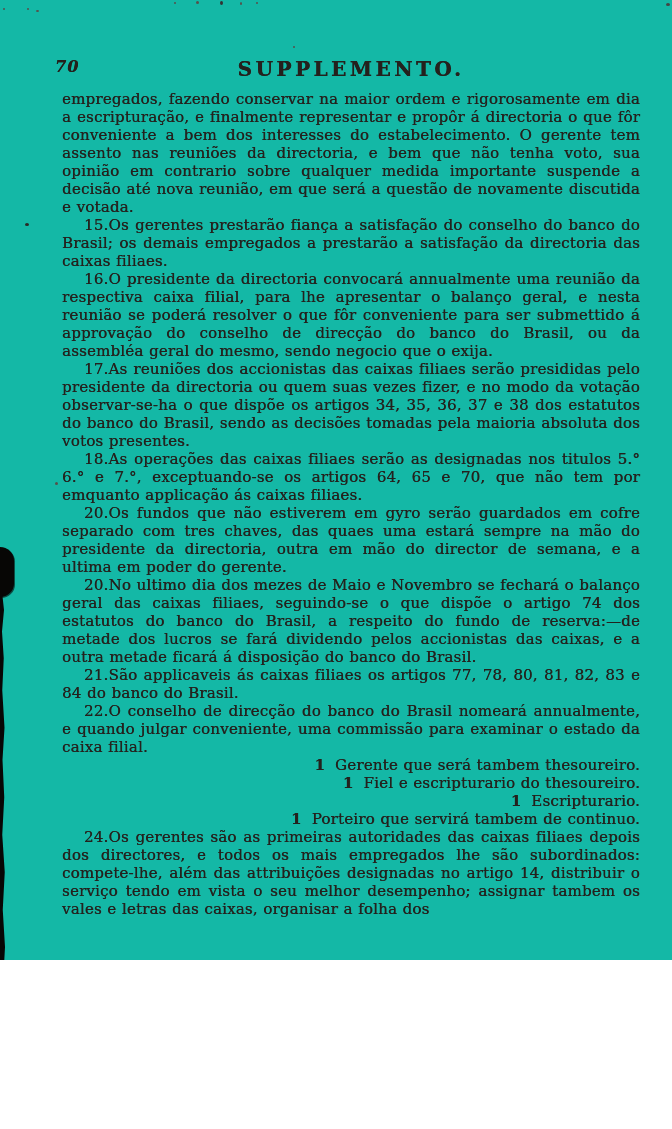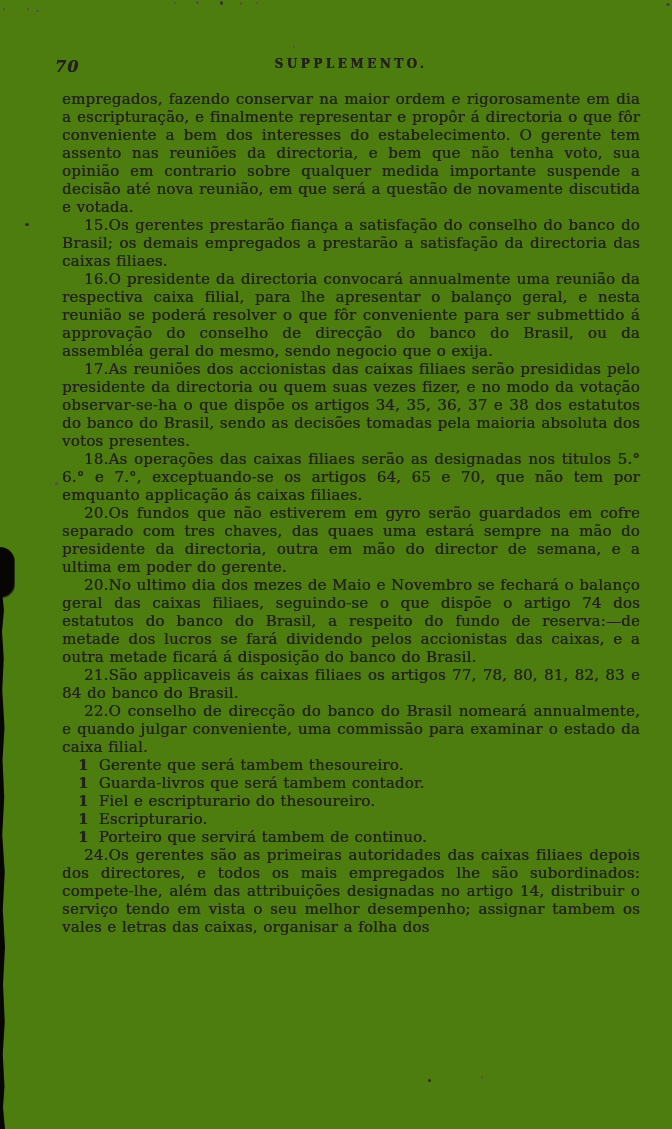--- a/index.html
+++ b/index.html
@@ -1,20 +1,20 @@
 <!DOCTYPE html>
 <html><head>
 <meta charset="utf-8">
 <style>
   html, body { margin: 0; padding: 0; background: #ffffff; }
   .page {
     position: relative;
     width: 672px;
-    height: 1129px;
-    background: #4d7c0f;
+    height: 960px;
+    background: #14b8a6;
     overflow: hidden;
     font-family: "DejaVu Serif", "Liberation Serif", serif;
     color: #24211d;
   }
   .header {
     position: absolute;
     top: 57px;
     left: 0;
     width: 672px;
     height: 22px;
@@ -28,42 +28,42 @@
     font-style: italic;
     letter-spacing: 1px;
     text-shadow: 0.3px 0 0 currentColor;
   }
   .header-title {
     position: absolute;
     left: 62px;
     width: 578px;
     top: 0;
     text-align: center;
-    font-size: 12px;
+    font-size: 20px;
     font-weight: bold;
     letter-spacing: 3.5px;
     text-shadow: 0.3px 0 0 currentColor;
   }
   .body-text {
     position: absolute;
     top: 90px;
     left: 62px;
     width: 578px;
     font-size: 15px;
     line-height: 18px;
     text-align: justify;
     letter-spacing: 0.2px;
     word-spacing: 0.5px;
     text-shadow: 0.35px 0 0 rgba(36,33,29,0.85);
   }
   .body-text p { margin: 0; text-indent: 22px; }
   .body-text p.no-indent { text-indent: 0; }
   .pnum { }
   .employee-list { margin: 0; padding: 0; list-style: none; }
-  .employee-list li { margin: 0; padding-left: 16px; text-align: left; }
+  .employee-list li { margin: 0; padding-left: 16px; text-align: right; }
   .emp-qty { margin-right: 10px; font-weight: bold; }
   .artifact { position: absolute; background: #070605; }
   .blob {
     left: 0; top: 547px;
     width: 14px; height: 50px;
     border-radius: 0 28px 28px 0 / 0 27px 27px 0;
     box-shadow: 1px 1px 0 rgba(7,6,5,0.6);
   }
   .edge-line {
     left: 0; top: 594px;
@@ -94,21 +94,20 @@
     <p><span class="pnum">16.</span><span>O presidente da directoria convocará annualmente uma reunião da respectiva caixa filial, para lhe apresentar o balanço geral, e nesta reunião se poderá resolver o que fôr conveniente para ser submettido á approvação do conselho de direcção do banco do Brasil, ou da assembléa geral do mesmo, sendo negocio que o exija.</span></p>
     <p><span class="pnum">17.</span><span>As reuniões dos accionistas das caixas filiaes serão presididas pelo presidente da directoria ou quem suas vezes fizer, e no modo da votação observar-se-ha o que dispõe os artigos 34, 35, 36, 37 e 38 dos estatutos do banco do Brasil, sendo as decisões tomadas pela maioria absoluta dos votos presentes.</span></p>
     <p><span class="pnum">18.</span><span>As operações das caixas filiaes serão as designadas nos titulos 5.° 6.° e 7.°, exceptuando-se os artigos 64, 65 e 70, que não tem por emquanto applicação ás caixas filiaes.</span></p>
     <p><span class="pnum">20.</span><span>Os fundos que não estiverem em gyro serão guardados em cofre separado com tres chaves, das quaes uma estará sempre na mão do presidente da directoria, outra em mão do director de semana, e a ultima em poder do gerente.</span></p>
     <p><span class="pnum">20.</span><span>No ultimo dia dos mezes de Maio e Novembro se fechará o balanço geral das caixas filiaes, seguindo-se o que dispõe o artigo 74 dos estatutos do banco do Brasil, a respeito do fundo de reserva:—de metade dos lucros se fará dividendo pelos accionistas das caixas, e a outra metade ficará á disposição do banco do Brasil.</span></p>
     <p><span class="pnum">21.</span><span>São applicaveis ás caixas filiaes os artigos 77, 78, 80, 81, 82, 83 e 84 do banco do Brasil.</span></p>
     <p><span class="pnum">22.</span><span>O conselho de direcção do banco do Brasil nomeará annualmente, e quando julgar conveniente, uma commissão para examinar o estado da caixa filial.</span></p>
 
     <ul class="employee-list">
       <li><span class="emp-qty">1</span><span>Gerente que será tambem thesoureiro.</span></li>
-      <li><span class="emp-qty">1</span><span>Guarda-livros que será tambem contador.</span></li>
       <li><span class="emp-qty">1</span><span>Fiel e escripturario do thesoureiro.</span></li>
       <li><span class="emp-qty">1</span><span>Escripturario.</span></li>
       <li><span class="emp-qty">1</span><span>Porteiro que servirá tambem de continuo.</span></li>
     </ul>
 
     <p><span class="pnum">24.</span><span>Os gerentes são as primeiras autoridades das caixas filiaes depois dos directores, e todos os mais empregados lhe são subordinados: compete-lhe, além das attribuições designadas no artigo 14, distribuir o serviço tendo em vista o seu melhor desempenho; assignar tambem os vales e letras das caixas, organisar a folha dos</span></p>
   </div>
 
   <div class="artifact blob"></div>
   <div class="artifact edge-line"></div>

